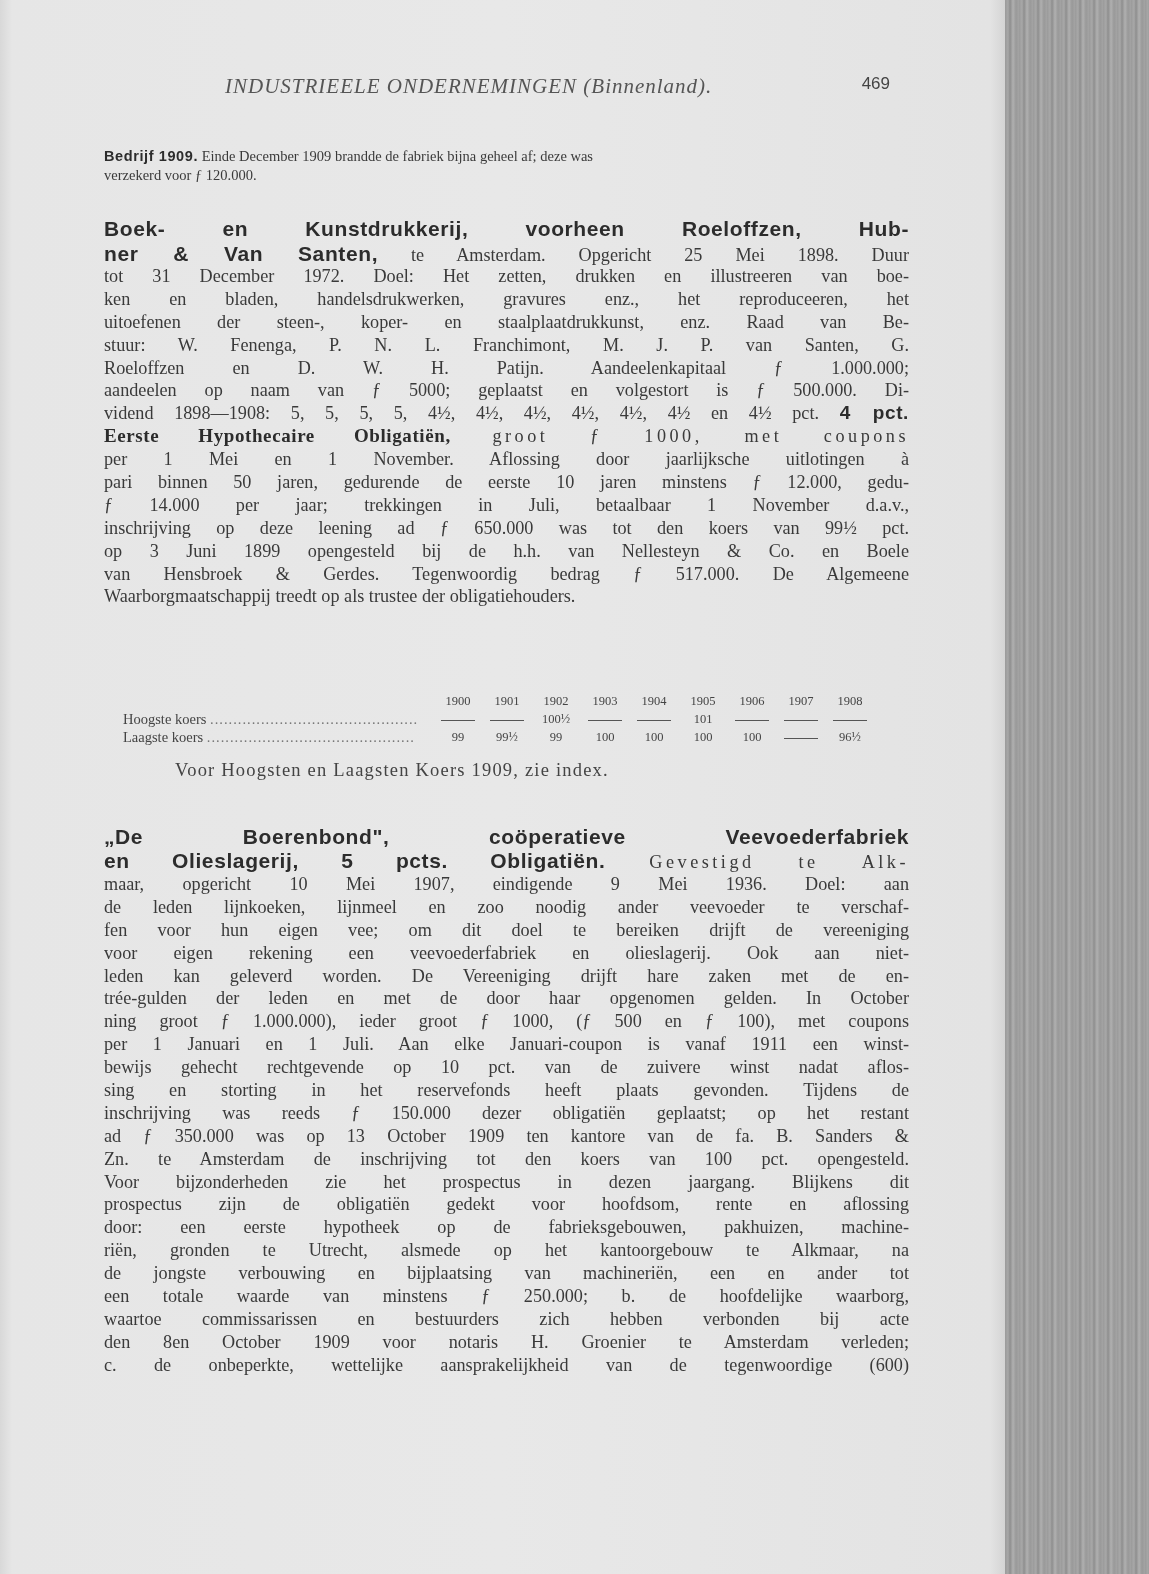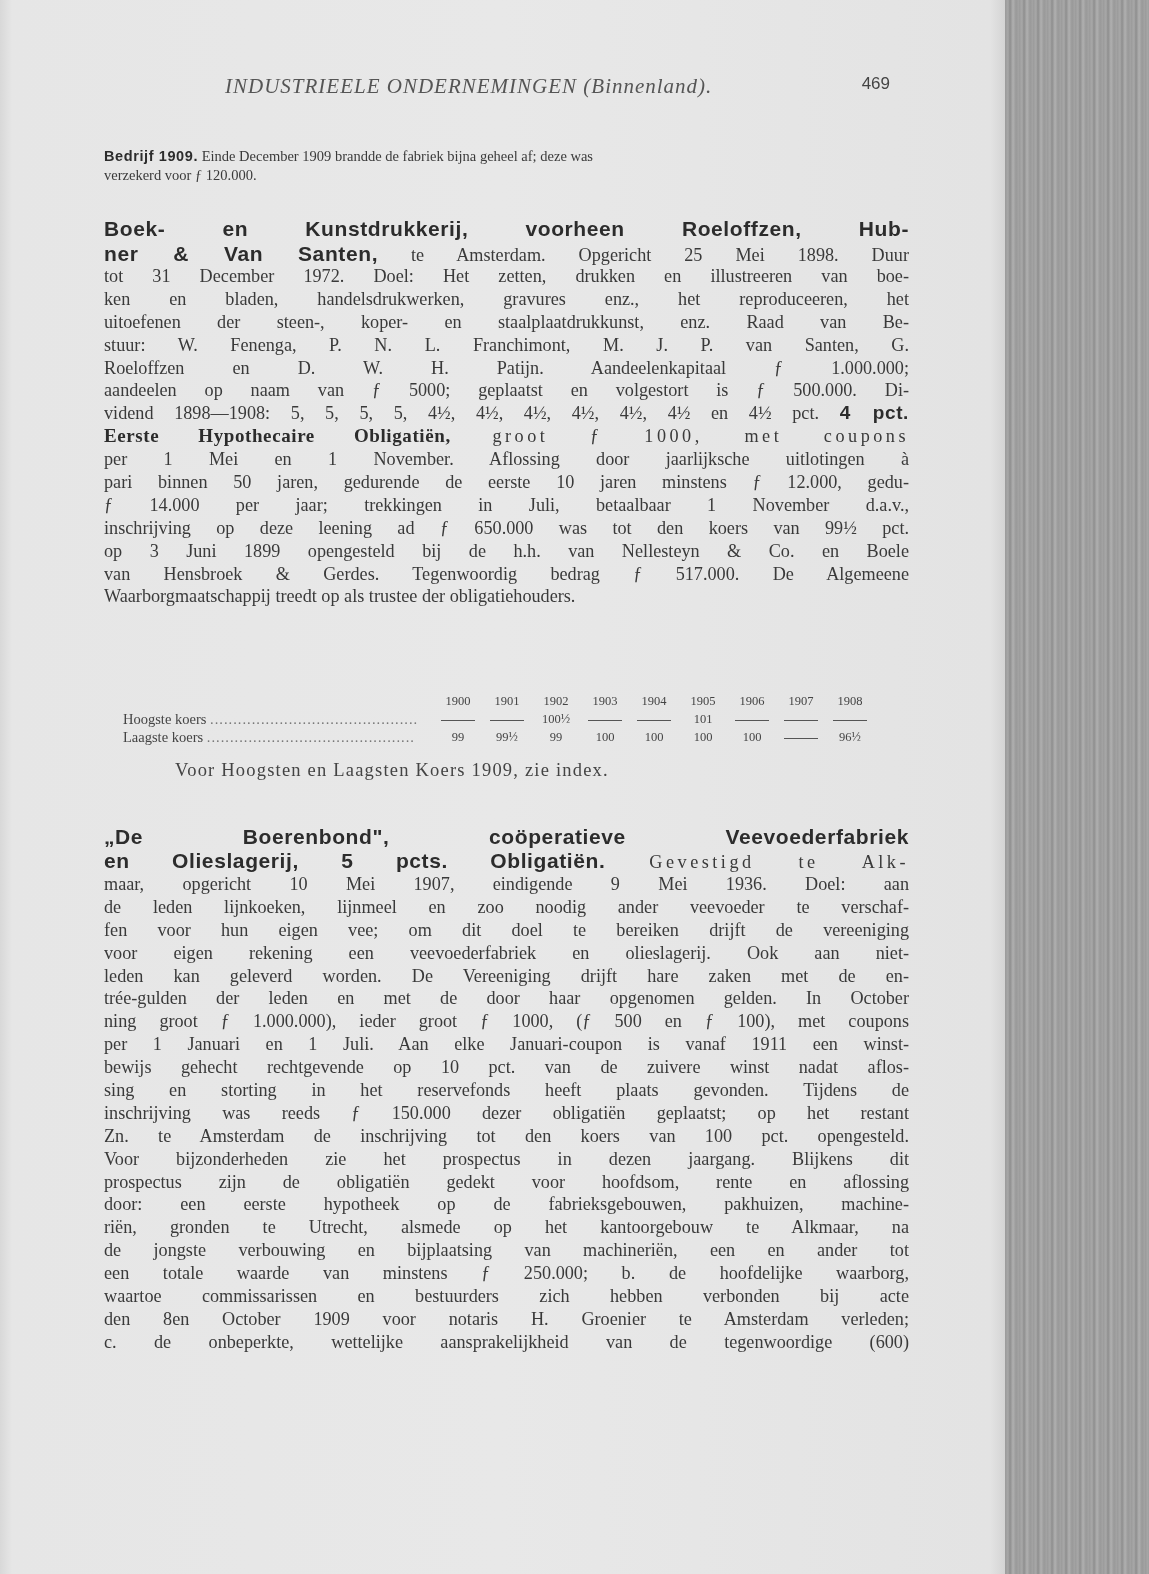--- a/index.html
+++ b/index.html
@@ -134,20 +134,21 @@
     <div class="line">de leden lijnkoeken, lijnmeel en zoo noodig ander veevoeder te verschaf-</div>
     <div class="line">fen voor hun eigen vee; om dit doel te bereiken drijft de vereeniging</div>
     <div class="line">voor eigen rekening een veevoederfabriek en olieslagerij. Ook aan niet-</div>
     <div class="line">leden kan geleverd worden. De Vereeniging drijft hare zaken met de en-</div>
     <div class="line">trée-gulden der leden en met de door haar opgenomen gelden. In October</div>
     <div class="line">ning groot ƒ 1.000.000), ieder groot ƒ 1000, (ƒ 500 en ƒ 100), met coupons</div>
     <div class="line">per 1 Januari en 1 Juli. Aan elke Januari-coupon is vanaf 1911 een winst-</div>
     <div class="line">bewijs gehecht rechtgevende op 10 pct. van de zuivere winst nadat aflos-</div>
     <div class="line">sing en storting in het reservefonds heeft plaats gevonden. Tijdens de</div>
     <div class="line">inschrijving was reeds ƒ 150.000 dezer obligatiën geplaatst; op het restant</div>
+    <div class="line">ad ƒ 350.000 was op 13 October 1909 ten kantore van de fa. B. Sanders &amp;</div>
     <div class="line">Zn. te Amsterdam de inschrijving tot den koers van 100 pct. opengesteld.</div>
     <div class="line">Voor bijzonderheden zie het prospectus in dezen jaargang. Blijkens dit</div>
     <div class="line">prospectus zijn de obligatiën gedekt voor hoofdsom, rente en aflossing</div>
     <div class="line">door: een eerste hypotheek op de fabrieksgebouwen, pakhuizen, machine-</div>
     <div class="line">riën, gronden te Utrecht, alsmede op het kantoorgebouw te Alkmaar, na</div>
     <div class="line">de jongste verbouwing en bijplaatsing van machineriën, een en ander tot</div>
     <div class="line">een totale waarde van minstens ƒ 250.000; b. de hoofdelijke waarborg,</div>
     <div class="line">waartoe commissarissen en bestuurders zich hebben verbonden bij acte</div>
     <div class="line">den 8en October 1909 voor notaris H. Groenier te Amsterdam verleden;</div>
     <div class="line">c. de onbeperkte, wettelijke aansprakelijkheid van de tegenwoordige (600)</div>

